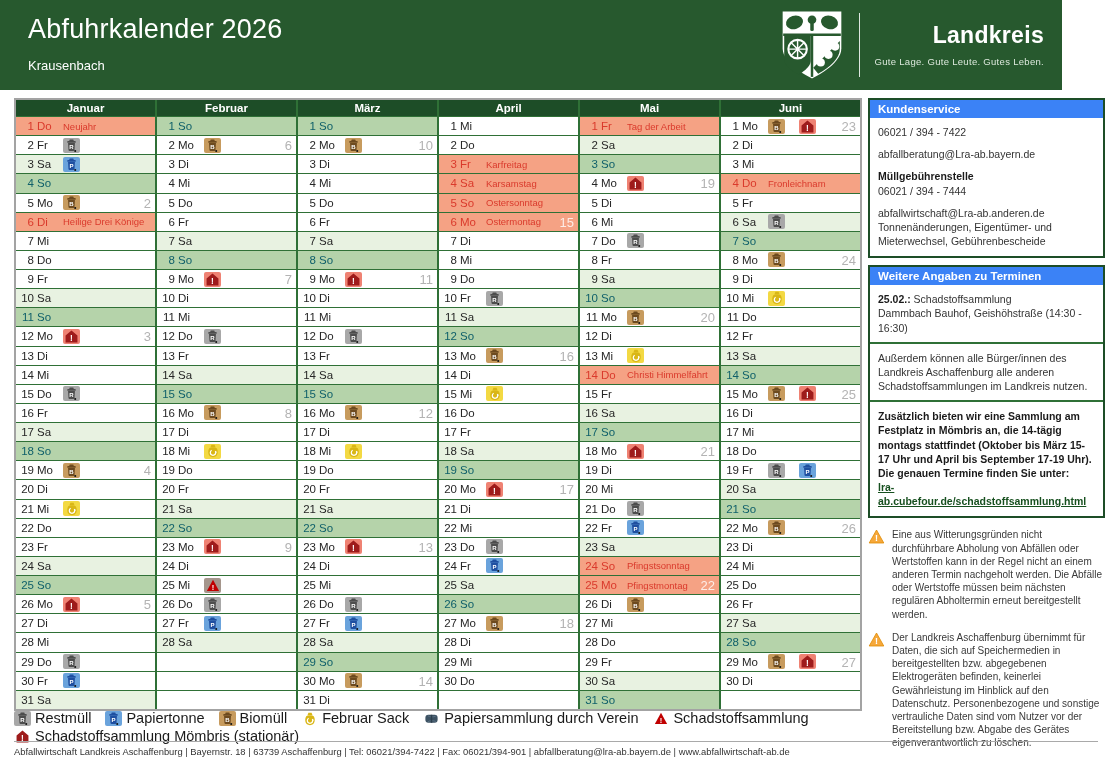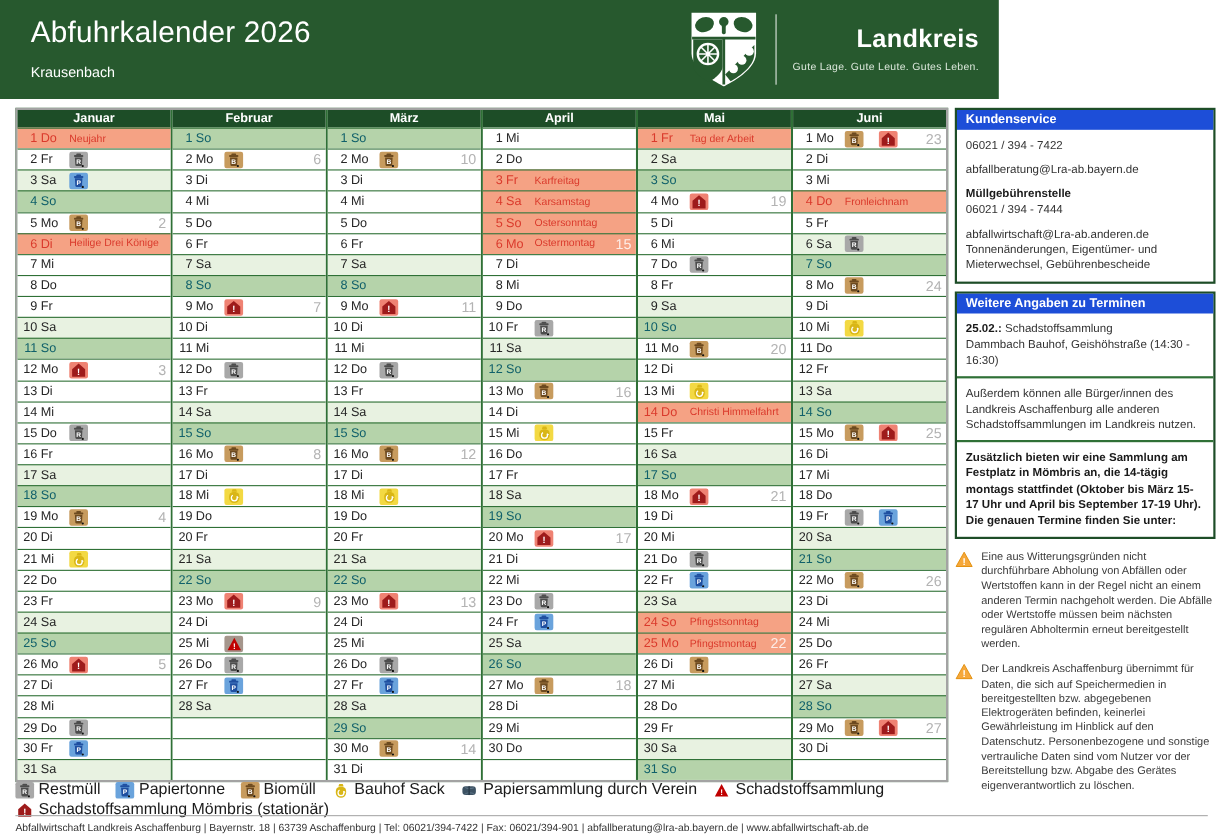--- a/index.html
+++ b/index.html
@@ -1,20 +1,20 @@
 <!DOCTYPE html>
 <html><head>
 <meta charset="utf-8">
 <style>
   * { margin:0; padding:0; box-sizing:border-box; }
   html,body { width:1112px; height:763px; }
   body { position:relative; font-family:"Liberation Sans",sans-serif; background:#fff; overflow:hidden; }
 
   
-  .page-header { position:absolute; left:0; top:0; width:908px; height:90px; background:#27592e; color:#fff; }
+  .page-header { position:absolute; left:0; top:0; width:1062px; height:90px; background:#27592e; color:#fff; }
   .page-title { position:absolute; left:28px; top:14px; font-size:27px; font-weight:400; letter-spacing:.2px; }
   .page-subtitle { position:absolute; left:28px; top:58px; font-size:13px; font-weight:400; }
   .logo-group { position:absolute; right:18px; top:9px; height:72px; display:flex; align-items:center; gap:15px; }
   .arms { width:64px; height:70px; }
   .logo-divider { width:1px; height:64px; background:rgba(255,255,255,.85); }
   .logo-text { display:flex; flex-direction:column; }
   .logo-name { font-size:23px; font-weight:bold; line-height:1.08; letter-spacing:.3px;text-align:right; }
   .logo-tagline { font-size:9.5px; margin-top:9px; color:#dcE8dc; letter-spacing:.3px; }
 
   
@@ -36,21 +36,21 @@
   
   .cal-icon { width:17px; height:15px; border-radius:2px; display:inline-flex; align-items:center; justify-content:center; flex:0 0 auto; }
   .icon-R { background:#a8a8a8; } .icon-P { background:#6aa3dc; } .icon-B { background:#c79b5e; }
   .icon-G { background:#f3d943; } .icon-A { background:#a5968c; } .icon-M { background:#ef8273; }
   .legend .icon-G, .legend .icon-A, .legend .icon-M, .legend .icon-V { background:transparent; }
   .icon-V { background:transparent; }
 
   
   .sidebar { position:absolute; left:868px; top:98px; width:237px; }
   .side-box { border:2px solid #1d4d27; margin-bottom:7px; background:#fff; }
-  .side-header { background:#1d4ed8; color:#fff; font-weight:bold; font-size:11.5px; padding:3px 8px; }
+  .side-header { background:#3b82f6; color:#fff; font-weight:bold; font-size:11.5px; padding:3px 8px; }
   .side-content { padding:7px 8px 8px 8px; font-size:10.5px; color:#333; line-height:1.35; }
   .side-bold { font-weight:bold; color:#1a1a1a; } .mt8 { margin-top:8px; }
   .side-divider { border-top:2px solid #2f7036; margin:7px -8px; }
   .side-link { color:#17501f; font-weight:bold; text-decoration:underline; display:inline-block; cursor:pointer; }
   .warnings { margin-top:4px; }
   .warning-item { display:flex; gap:7px; margin-top:10px; font-size:10px; color:#3a3a3a; line-height:1.32; padding-right:2px; }
   .warn-icon { flex:0 0 17px; padding-top:1px; }
 
   
   .legend { position:absolute; left:14px; top:710px; width:860px; font-size:14.5px; color:#1a1a1a; display:flex; flex-wrap:wrap; column-gap:14px; row-gap:1px; line-height:17px; }
@@ -1446,20 +1446,21 @@
   <div class="side-box">
     <div class="side-header">Weitere Angaben zu Terminen</div>
     <div class="side-content">
       <div><span class="side-bold">25.02.:</span><span> Schadstoffsammlung</span></div>
       <div>Dammbach Bauhof, Geishöhstraße (14:30 - 16:30)</div>
       <div class="side-divider"></div>
       <div>Außerdem können alle Bürger/innen des Landkreis Aschaffenburg alle anderen Schadstoffsammlungen im Landkreis nutzen.</div>
       <div class="side-divider"></div>
       <div class="side-bold">Zusätzlich bieten wir eine Sammlung am Festplatz in Mömbris an, die 14-tägig montags stattfindet (Oktober bis März 15-17 Uhr und April bis September 17-19 Uhr).</div>
       <div class="side-bold">Die genauen Termine finden Sie unter:</div>
+      <span class="side-link">lra-ab.cubefour.de/schadstoffsammlung.html</span>
     </div>
   </div>
 
   <div class="warnings">
     <div class="warning-item">
       <svg class="warn-icon" viewBox="0 0 16 15" width="17" height="16">
         <path d="M8 1 L15.3 14 H0.7 Z" fill="#f6a83b" stroke="#e08a00" stroke-width="0.8"></path>
         <text x="8" y="12.2" font-size="9" font-weight="bold" fill="#fff" text-anchor="middle" font-family="sans-serif">!</text>
       </svg>
       <div>Eine aus Witterungsgründen nicht durchführbare Abholung von Abfällen oder Wertstoffen kann in der Regel nicht an einem anderen Termin nachgeholt werden. Die Abfälle oder Wertstoffe müssen beim nächsten regulären Abholtermin erneut bereitgestellt werden.</div>
@@ -1513,21 +1514,21 @@
     </span>
     <span class="legend-item">
       <span class="cal-icon icon-G">
         <svg viewBox="0 0 14 14" width="14" height="14">
           <path d="M5.4 0.8 l3.2 0 l0.8 2.2 l-4.8 0 z" fill="#d9b616"></path>
           <path d="M3.1 4.6 c-1.6 3 -1.2 8.6 3.9 8.6 c5.1 0 5.5 -5.6 3.9 -8.6 c-1 -1.9 -6.8 -1.9 -7.8 0 z" fill="#d9b616"></path>
           <circle cx="7" cy="8.6" r="2.7" fill="none" stroke="#fff" stroke-width="1.2" stroke-dasharray="11 4"></circle>
           <path d="M9.9 7.2 l1.3 1 l-1.8 0.6 z" fill="#fff"></path>
         </svg>
       </span>
-      <span>Bauhof Sack</span>
+      <span>Februar Sack</span>
     </span>
     <span class="legend-item">
       <span class="cal-icon icon-V">
         <svg viewBox="0 0 16 14" width="15" height="13">
           <rect x="1.4" y="3" width="13.2" height="8.6" rx="3.2" fill="#3d5263"></rect>
           <path d="M4 4 c2 1.6 6 1.6 8.6 0.4 M4 10.6 c2 -1.6 6 -1.6 8.6 -0.4" stroke="#5c7386" stroke-width="1" fill="none"></path>
           <rect x="7.2" y="3" width="1.6" height="8.6" fill="#2c3e4d"></rect>
         </svg>
       </span>
       <span>Papiersammlung durch Verein</span>

